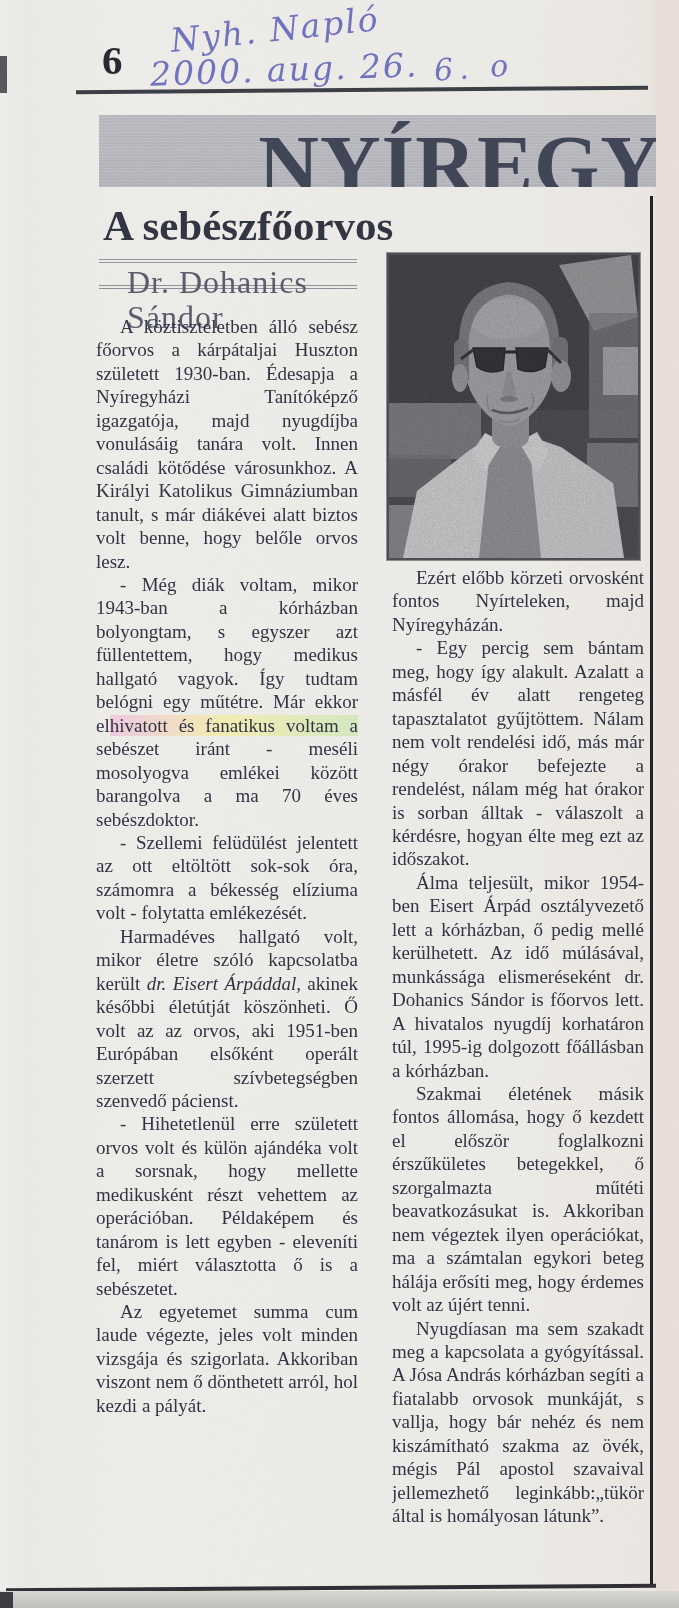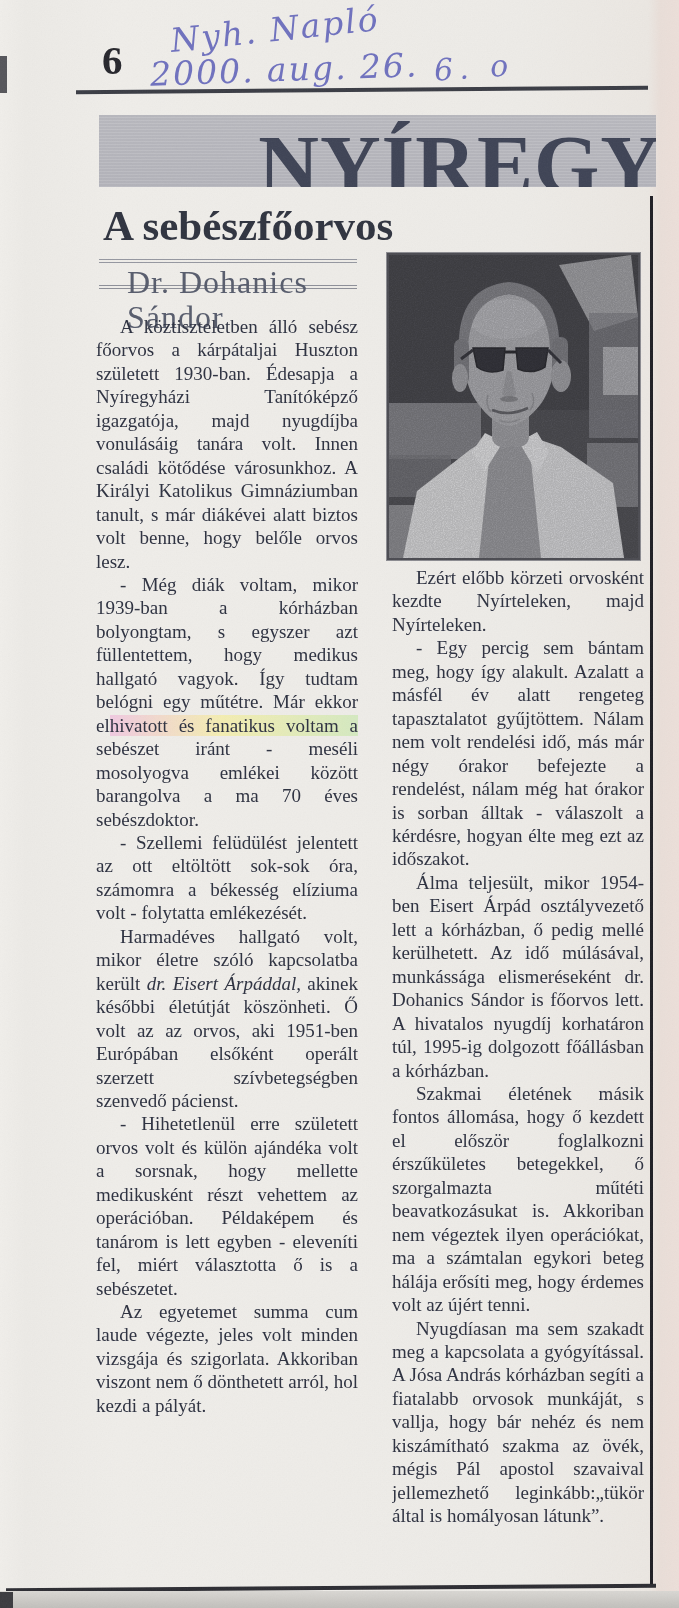--- a/index.html
+++ b/index.html
@@ -158,28 +158,28 @@
       <path d="M 99 140 Q 96 150 102 157" stroke="#9b9ba0" stroke-width="1.5" fill="none"></path>
       <path d="M 143 138 Q 147 148 141 155" stroke="#9b9ba0" stroke-width="1.5" fill="none"></path>
       <path d="M 110 165 Q 120 170 131 164" stroke="#a0a0a5" stroke-width="1.5" fill="none"></path>
 
       <rect x="0" y="0" width="249" height="303" filter="url(#grain)" opacity="0.22"></rect>
     </svg>
   </figure>
 
   <div class="col col-left">
       <p><span>A köztiszteletben álló sebész főorvos a kárpátaljai Huszton született 1930-ban. Édesapja a Nyíregyházi Tanítóképző igazgatója, majd nyugdíjba vonulásáig tanára volt. Innen családi kötődése városunkhoz. A Királyi Katolikus Gimnáziumban tanult, s már diákévei alatt biztos volt benne, hogy belőle orvos lesz.</span></p>
-      <p><span>- Még diák voltam, mikor 1939-ban a kórházban bolyongtam, s egyszer azt füllentettem, hogy medikus hallgató vagyok. Így tudtam belógni egy műtétre. Már ekkor el</span><span class="hl">hivatott és fanatikus voltam a</span><span> sebészet iránt - meséli mosolyogva emlékei között barangolva a ma 70 éves sebészdoktor.</span></p>
+      <p><span>- Még diák voltam, mikor 1943-ban a kórházban bolyongtam, s egyszer azt füllentettem, hogy medikus hallgató vagyok. Így tudtam belógni egy műtétre. Már ekkor el</span><span class="hl">hivatott és fanatikus voltam a</span><span> sebészet iránt - meséli mosolyogva emlékei között barangolva a ma 70 éves sebészdoktor.</span></p>
       <p><span>- Szellemi felüdülést jelentett az ott eltöltött sok-sok óra, számomra a békesség elíziuma volt - folytatta emlékezését.</span></p>
       <p><span>Harmadéves hallgató volt, mikor életre szóló kapcsolatba került </span><span class="it">dr. Eisert Árpáddal,</span><span> akinek későbbi életútját köszönheti. Ő volt az az orvos, aki 1951-ben Európában elsőként operált szerzett szívbetegségben szenvedő pácienst.</span></p>
       <p><span>- Hihetetlenül erre született orvos volt és külön ajándéka volt a sorsnak, hogy mellette medikusként részt vehettem az operációban. Példaképem és tanárom is lett egyben - eleveníti fel, miért választotta ő is a sebészetet.</span></p>
       <p><span>Az egyetemet summa cum laude végezte, jeles volt minden vizsgája és szigorlata. Akkoriban viszont nem ő dönthetett arról, hol kezdi a pályát.</span></p>
     </div>
   <div class="col col-right">
-      <p><span>Ezért előbb körzeti orvosként kezdte Nyírteleken, majd Nyírteleken.</span></p>
+      <p><span>Ezért előbb körzeti orvosként fontos Nyírteleken, majd Nyíregyházán.</span></p>
       <p><span>- Egy percig sem bántam meg, hogy így alakult. Azalatt a másfél év alatt rengeteg tapasztalatot gyűjtöttem. Nálam nem volt rendelési idő, más már négy órakor befejezte a rendelést, nálam még hat órakor is sorban álltak - válaszolt a kérdésre, hogyan élte meg ezt az időszakot.</span></p>
       <p><span>Álma teljesült, mikor 1954-ben Eisert Árpád osztályvezető lett a kórházban, ő pedig mellé kerülhetett. Az idő múlásával, munkássága elismeréseként dr. Dohanics Sándor is főorvos lett. A hivatalos nyugdíj korhatáron túl, 1995-ig dolgozott főállásban a kórházban.</span></p>
       <p><span>Szakmai életének másik fontos állomása, hogy ő kezdett el először foglalkozni érszűkületes betegekkel, ő szorgalmazta műtéti beavatkozásukat is. Akkoriban nem végeztek ilyen operációkat, ma a számtalan egykori beteg hálája erősíti meg, hogy érdemes volt az újért tenni.</span></p>
       <p><span>Nyugdíasan ma sem szakadt meg a kapcsolata a gyógyítással. A Jósa András kórházban segíti a fiatalabb orvosok munkáját, s vallja, hogy bár nehéz és nem kiszámítható szakma az övék, mégis Pál apostol szavaival jellemezhető leginkább:„tükör által is homályosan látunk”.</span></p>
     </div>
 
   <div class="v-rule"></div>
   <div class="bottom-rule"></div>
   <div class="bottom-strip"></div>
   <div class="edge-mark-bottomleft"></div>

